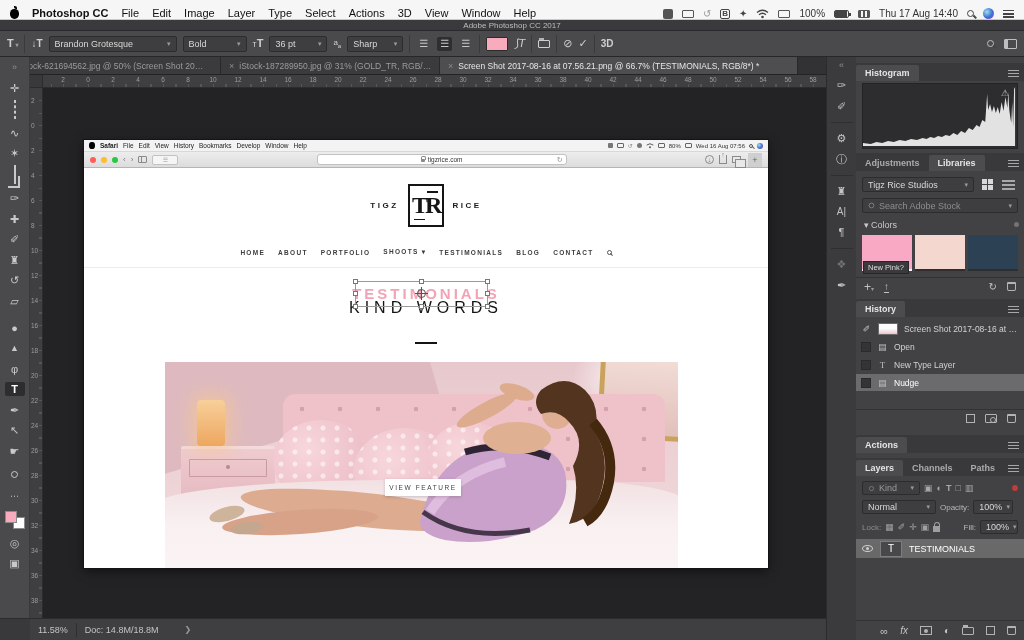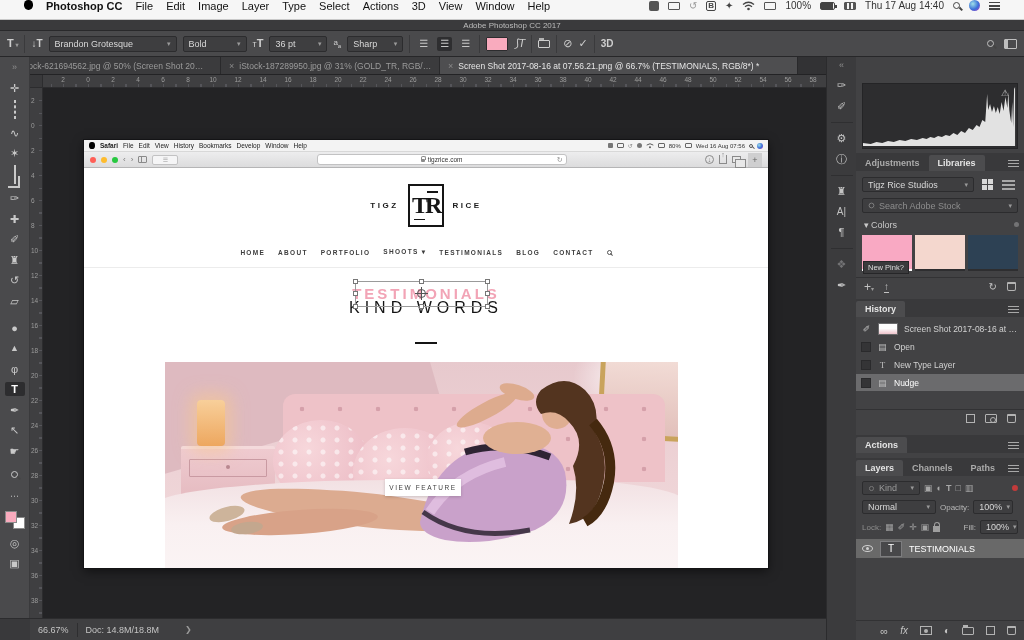--- a/index.html
+++ b/index.html
@@ -1,18 +1,18 @@
 <!DOCTYPE html>
 <html><head>
 <meta charset="utf-8">
 <style>
 *{margin:0;padding:0;box-sizing:border-box}
 html,body{width:1024px;height:640px;overflow:hidden;background:#232325;font-family:"Liberation Sans",sans-serif}
 
-#menubar{position:absolute;left:0;top:0;width:1024px;height:20px;background:#f6f6f6;display:flex;align-items:flex-start;gap:13px;padding:0 24px;font-size:11px;color:#111;border-bottom:1px solid #c9c9c9;z-index:50}
+#menubar{position:absolute;left:0;top:0;width:1024px;height:20px;background:#f6f6f6;display:flex;align-items:flex-end;gap:13px;padding:0 10px;font-size:11px;color:#111;border-bottom:1px solid #c9c9c9;z-index:50}
 #menubar .app{font-weight:bold}
 .apple{width:9px;height:10px;background:#000;border-radius:45% 45% 48% 48%;position:relative}
 .apple::before{content:'';position:absolute;top:-3px;left:4px;width:3px;height:3px;background:#000;border-radius:0 70% 0 70%}
 .mb-right{margin-left:auto;display:flex;align-items:center;gap:9px;font-size:10px;color:#333}
 .mi{color:#444;font-size:10px;line-height:1}
 .rect-ic{width:12px;height:8px;border:1px solid #555;border-radius:1px;display:inline-block}
 .batt{width:15px;height:8px;border:1px solid #444;border-radius:2px;position:relative;background:linear-gradient(90deg,#444 0 90%,transparent 0)}
 .batt::after{content:'';position:absolute;right:-3px;top:2px;width:2px;height:3px;background:#444}
 .siri{width:11px;height:11px;border-radius:50%;background:radial-gradient(circle at 35% 35%,#9fe0e8,#3a6fd8 55%,#c23ac0)}
 .mag{width:7px;height:7px;border:1.5px solid #444;border-radius:50%;position:relative;display:inline-block}
@@ -482,20 +482,24 @@
   <span class="dic">♜</span>
   <span class="dic" style="font-size:10px">A|</span>
   <span class="dic">¶</span>
   <span class="ddiv"></span>
   <span class="dic gray">❖</span>
   <span class="dic">✒</span>
 </div>
 
 <div id="panelcol">
 
+  <div class="phead" style="top:6px">
+    <span class="ptab">Histogram</span>
+    <span class="pmenu"></span>
+  </div>
   <div class="well" style="left:6px;top:26px;width:156px;height:66px">
     <svg width="154" height="64" viewBox="0 0 160 64" preserveAspectRatio="none" style="display:block">
       <polygon fill="#e2e2e2" points="0,62 0,59 8,60 14,58 20,59 26,57 32,58 38,56 44,57 50,55 56,56 62,54 66,55 70,53 74,54 78,52 82,53 86,51 90,52 94,49 98,51 102,47 106,49 110,44 114,46 118,41 121,43 124,36 127,38 129,10 130,26 132,20 134,28 136,22 138,29 140,23 142,30 144,18 146,27 148,13 150,24 151,8 152,26 153,33 154,39 155,18 156,43 157,5 158,3 158,62"></polygon>
     </svg>
     <span class="warn">⚠</span>
   </div>
 
   <div class="phead" style="top:96px">
     <span class="ptab dim">Adjustments</span>
     <span class="ptab">Libraries</span>
@@ -619,17 +623,17 @@
     <span class="maskic"></span>
     <span style="font-size:10px">◐</span>
     <span class="folderic"></span>
     <span class="newic"></span>
     <span class="trash"></span>
   </div>
 </div>
 
 <div class="corner-bl"></div>
 <div id="statusbar">
-  <span style="padding-left:8px">66.67%</span>
+  <span style="padding-left:8px">11.58%</span>
   <span class="sbsep"></span>
   <span>Doc: 14.8M/18.8M</span>
   <span style="margin-left:26px;color:#9a9a9a;font-size:8px">❯</span>
 </div>
 
 </body></html>

